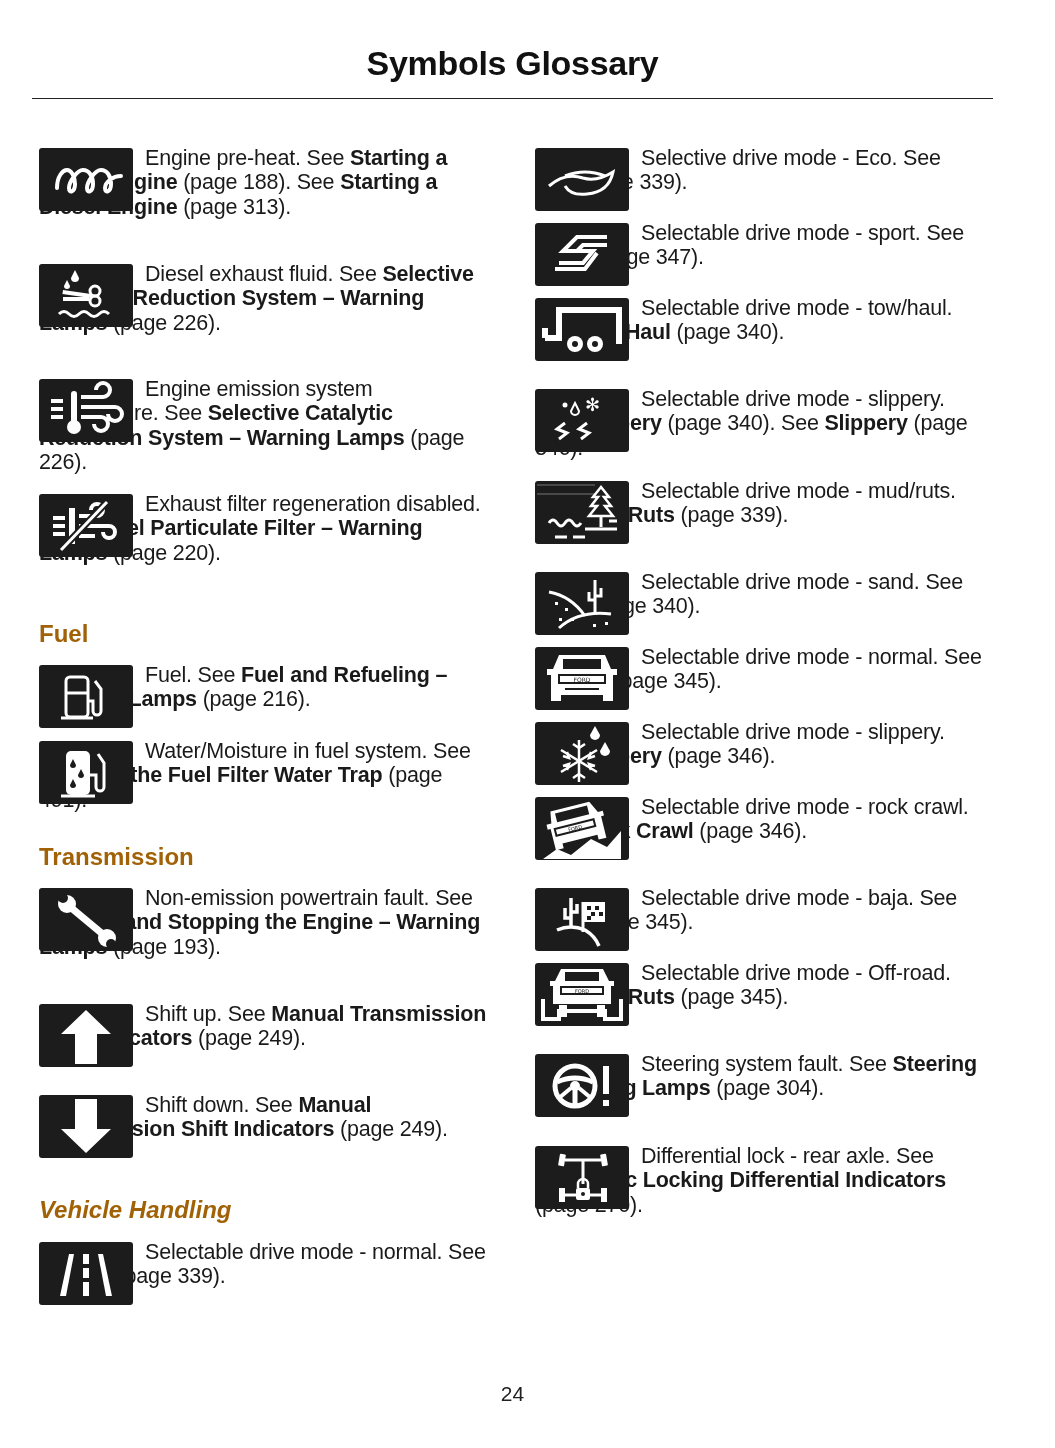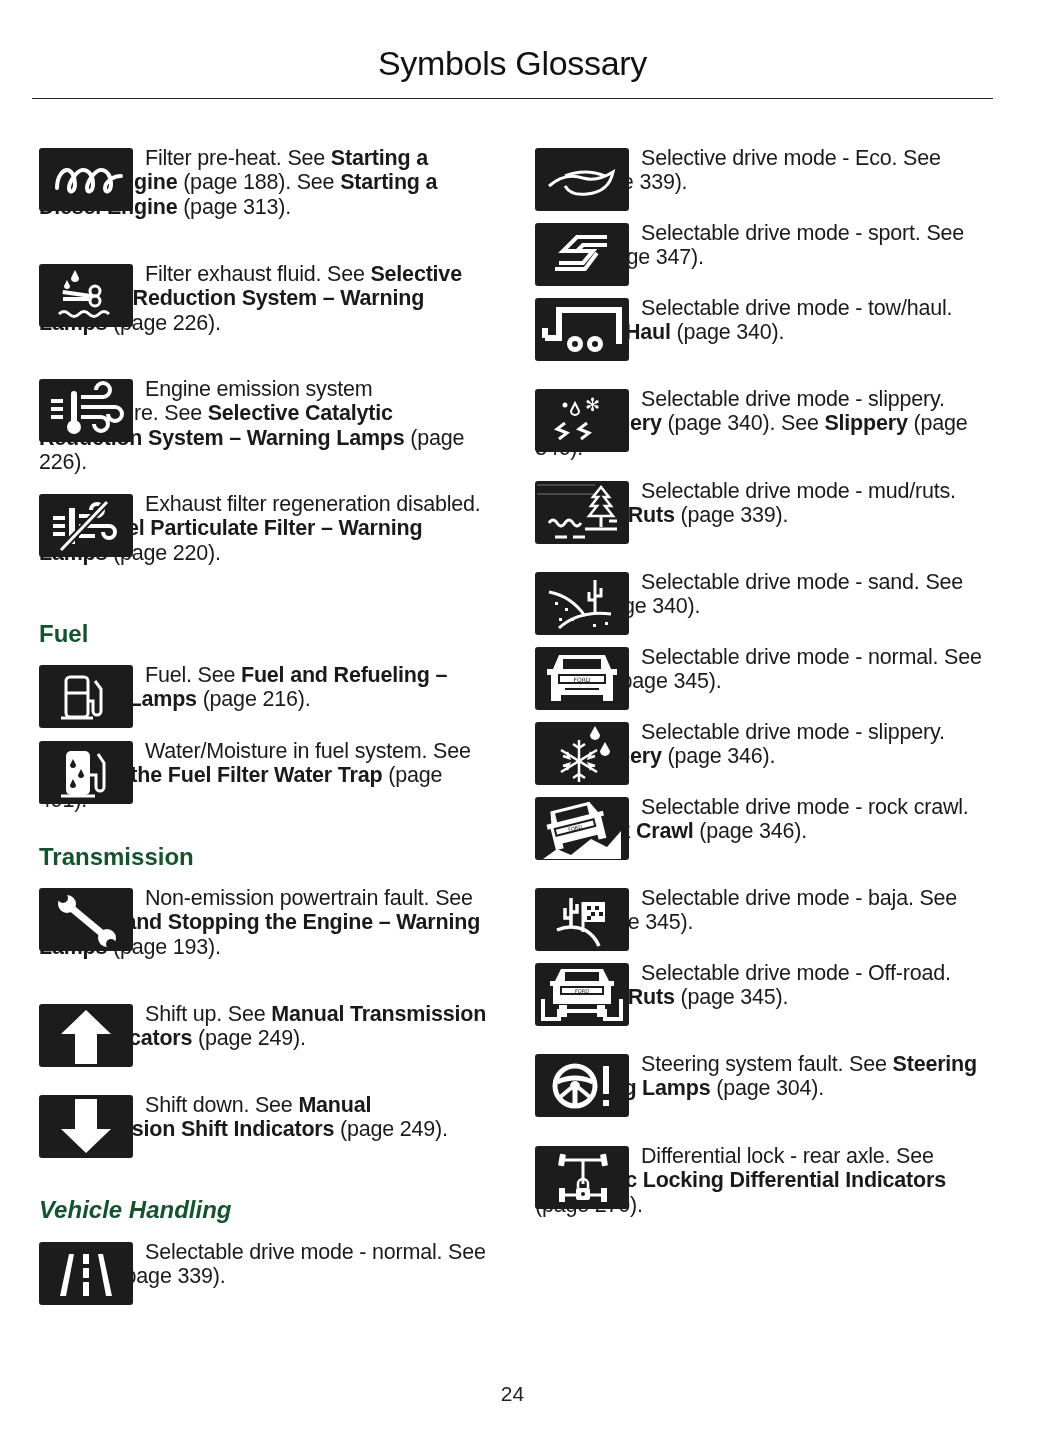--- a/index.html
+++ b/index.html
@@ -1,60 +1,60 @@
 <!DOCTYPE html>
 <html><head>
 <meta charset="utf-8">
 <style>
   html, body { margin: 0; padding: 0; background: #ffffff; }
   body { width: 1055px; height: 1448px; position: relative; overflow: hidden;
          font-family: "Liberation Sans", "DejaVu Sans", sans-serif; color: #1a1a1a; }
   .title { position: absolute; left: 0; width: 1025px; top: 44px; text-align: center;
-           font-size: 34px; font-weight: normal; letter-spacing: -0.3px; color: #111; }
+           font-size: 34px; font-weight: bold; letter-spacing: -0.3px; color: #111; }
   .rule { position: absolute; left: 32px; top: 98px; width: 961px; height: 0;
           border-top: 1.6px solid #222; }
   .entry { position: absolute; width: 450px; }
   .entry .icon { position: absolute; left: 0; top: 2px; width: 94px; height: 63px;
                  background: #1c1c1c; border-radius: 3px; overflow: hidden; }
   .entry .icon svg { width: 94px; height: 63px; display: block; }
   .entry .text { font-size: 21.5px; line-height: 24.3px; text-indent: 106px;
                  letter-spacing: -0.2px; }
   .entry .text b { font-weight: bold; }
-  .section { position: absolute; font-size: 24px; font-weight: bold; color: #14532d; }
+  .section { position: absolute; font-size: 24px; font-weight: bold; color: #a16207; }
   .pagenum { position: absolute; left: 0; width: 1025px; top: 1376px; text-align: center;
              font-size: 21px; color: #222; margin-top: 6px; }
 </style>
 </head>
 <body>
 
 <div class="title">Symbols Glossary</div>
 <div class="rule"></div>
 
 <div class="entry" style="left:39px; top:146px;">
   <div class="icon">
     <svg viewBox="0 0 94 63">
         <path d="M18 40 c0-12 6-18 10-18 s8 6 8 14 -6 10 -6 4 8-18 14-18 10 6 10 14 -6 10 -6 4 8-18 14-18 10 6 10 14 -6 10 -6 4 8-12 16-12" fill="none" stroke="#fff" stroke-width="4" stroke-linecap="round"></path>
       </svg>
   </div>
-  <div class="text"><span>Filter pre-heat. See </span><b>Starting a Diesel Engine</b><span> (page 188).  See </span><b>Starting a Diesel Engine</b><span> (page 313).</span></div>
+  <div class="text"><span>Engine pre-heat. See </span><b>Starting a Diesel Engine</b><span> (page 188).  See </span><b>Starting a Diesel Engine</b><span> (page 313).</span></div>
 </div>
 
 <div class="entry" style="left:39px; top:262px;">
   <div class="icon">
     <svg viewBox="0 0 94 63">
         <path d="M36 6 l4 8 a4 4 0 1 1 -8 0z" fill="#fff"></path>
         <path d="M28 16 l3 6 a3 3 0 1 1 -6 0z" fill="#fff"></path>
         <rect x="24" y="26" width="30" height="4" fill="#fff" transform="rotate(8 24 26)"></rect>
         <rect x="24" y="33" width="26" height="4" fill="#fff"></rect>
         <circle cx="56" cy="27" r="5" fill="none" stroke="#fff" stroke-width="3"></circle>
         <circle cx="56" cy="37" r="5" fill="none" stroke="#fff" stroke-width="3"></circle>
         <path d="M20 50 q5 -5 10 0 q5 5 10 0 q5 -5 10 0 q5 5 10 0 q5 -5 10 0" fill="none" stroke="#fff" stroke-width="3"></path>
       </svg>
   </div>
-  <div class="text"><span>Filter exhaust fluid. See </span><b>Selective Catalytic Reduction System – Warning Lamps</b><span> (page 226).</span></div>
+  <div class="text"><span>Diesel exhaust fluid. See </span><b>Selective Catalytic Reduction System – Warning Lamps</b><span> (page 226).</span></div>
 </div>
 
 <div class="entry" style="left:39px; top:377px;">
   <div class="icon">
     <svg viewBox="0 0 94 63">
         <rect x="12" y="20" width="12" height="4" fill="#fff"></rect>
         <rect x="12" y="28" width="12" height="4" fill="#fff"></rect>
         <rect x="12" y="36" width="12" height="4" fill="#fff"></rect>
         <rect x="32" y="12" width="6" height="34" rx="3" fill="#fff"></rect>
         <circle cx="35" cy="48" r="7" fill="#fff"></circle>

